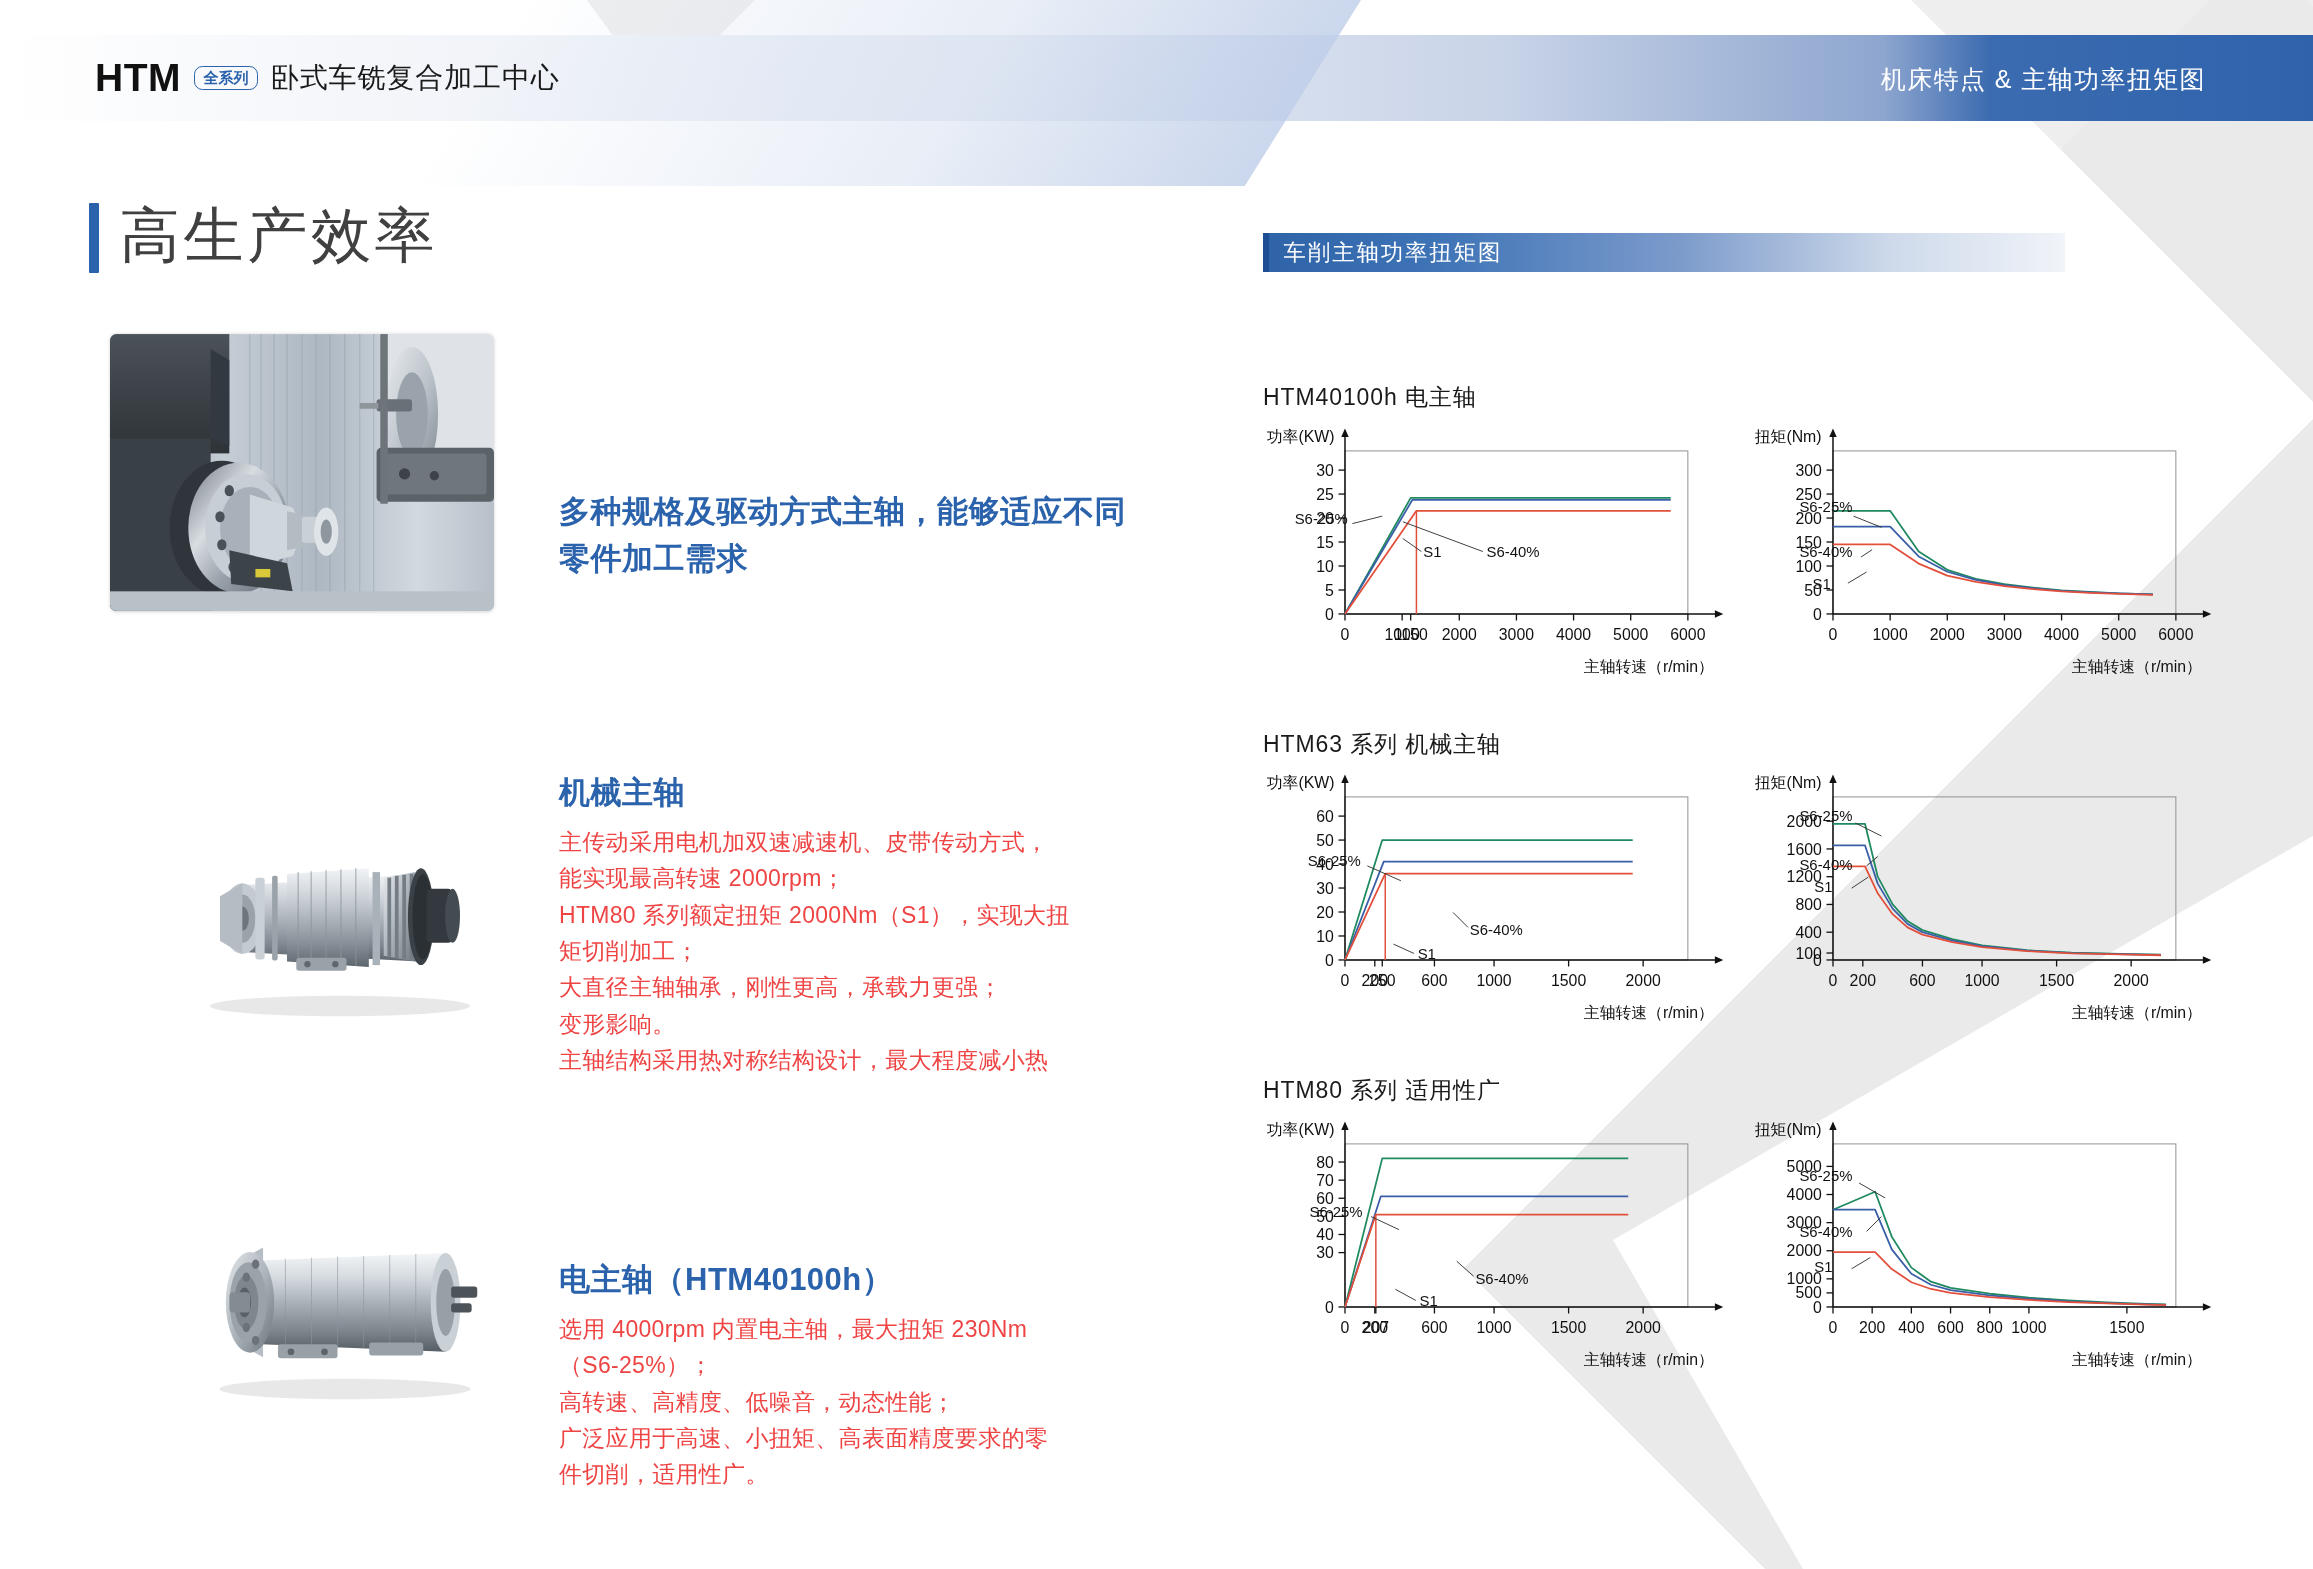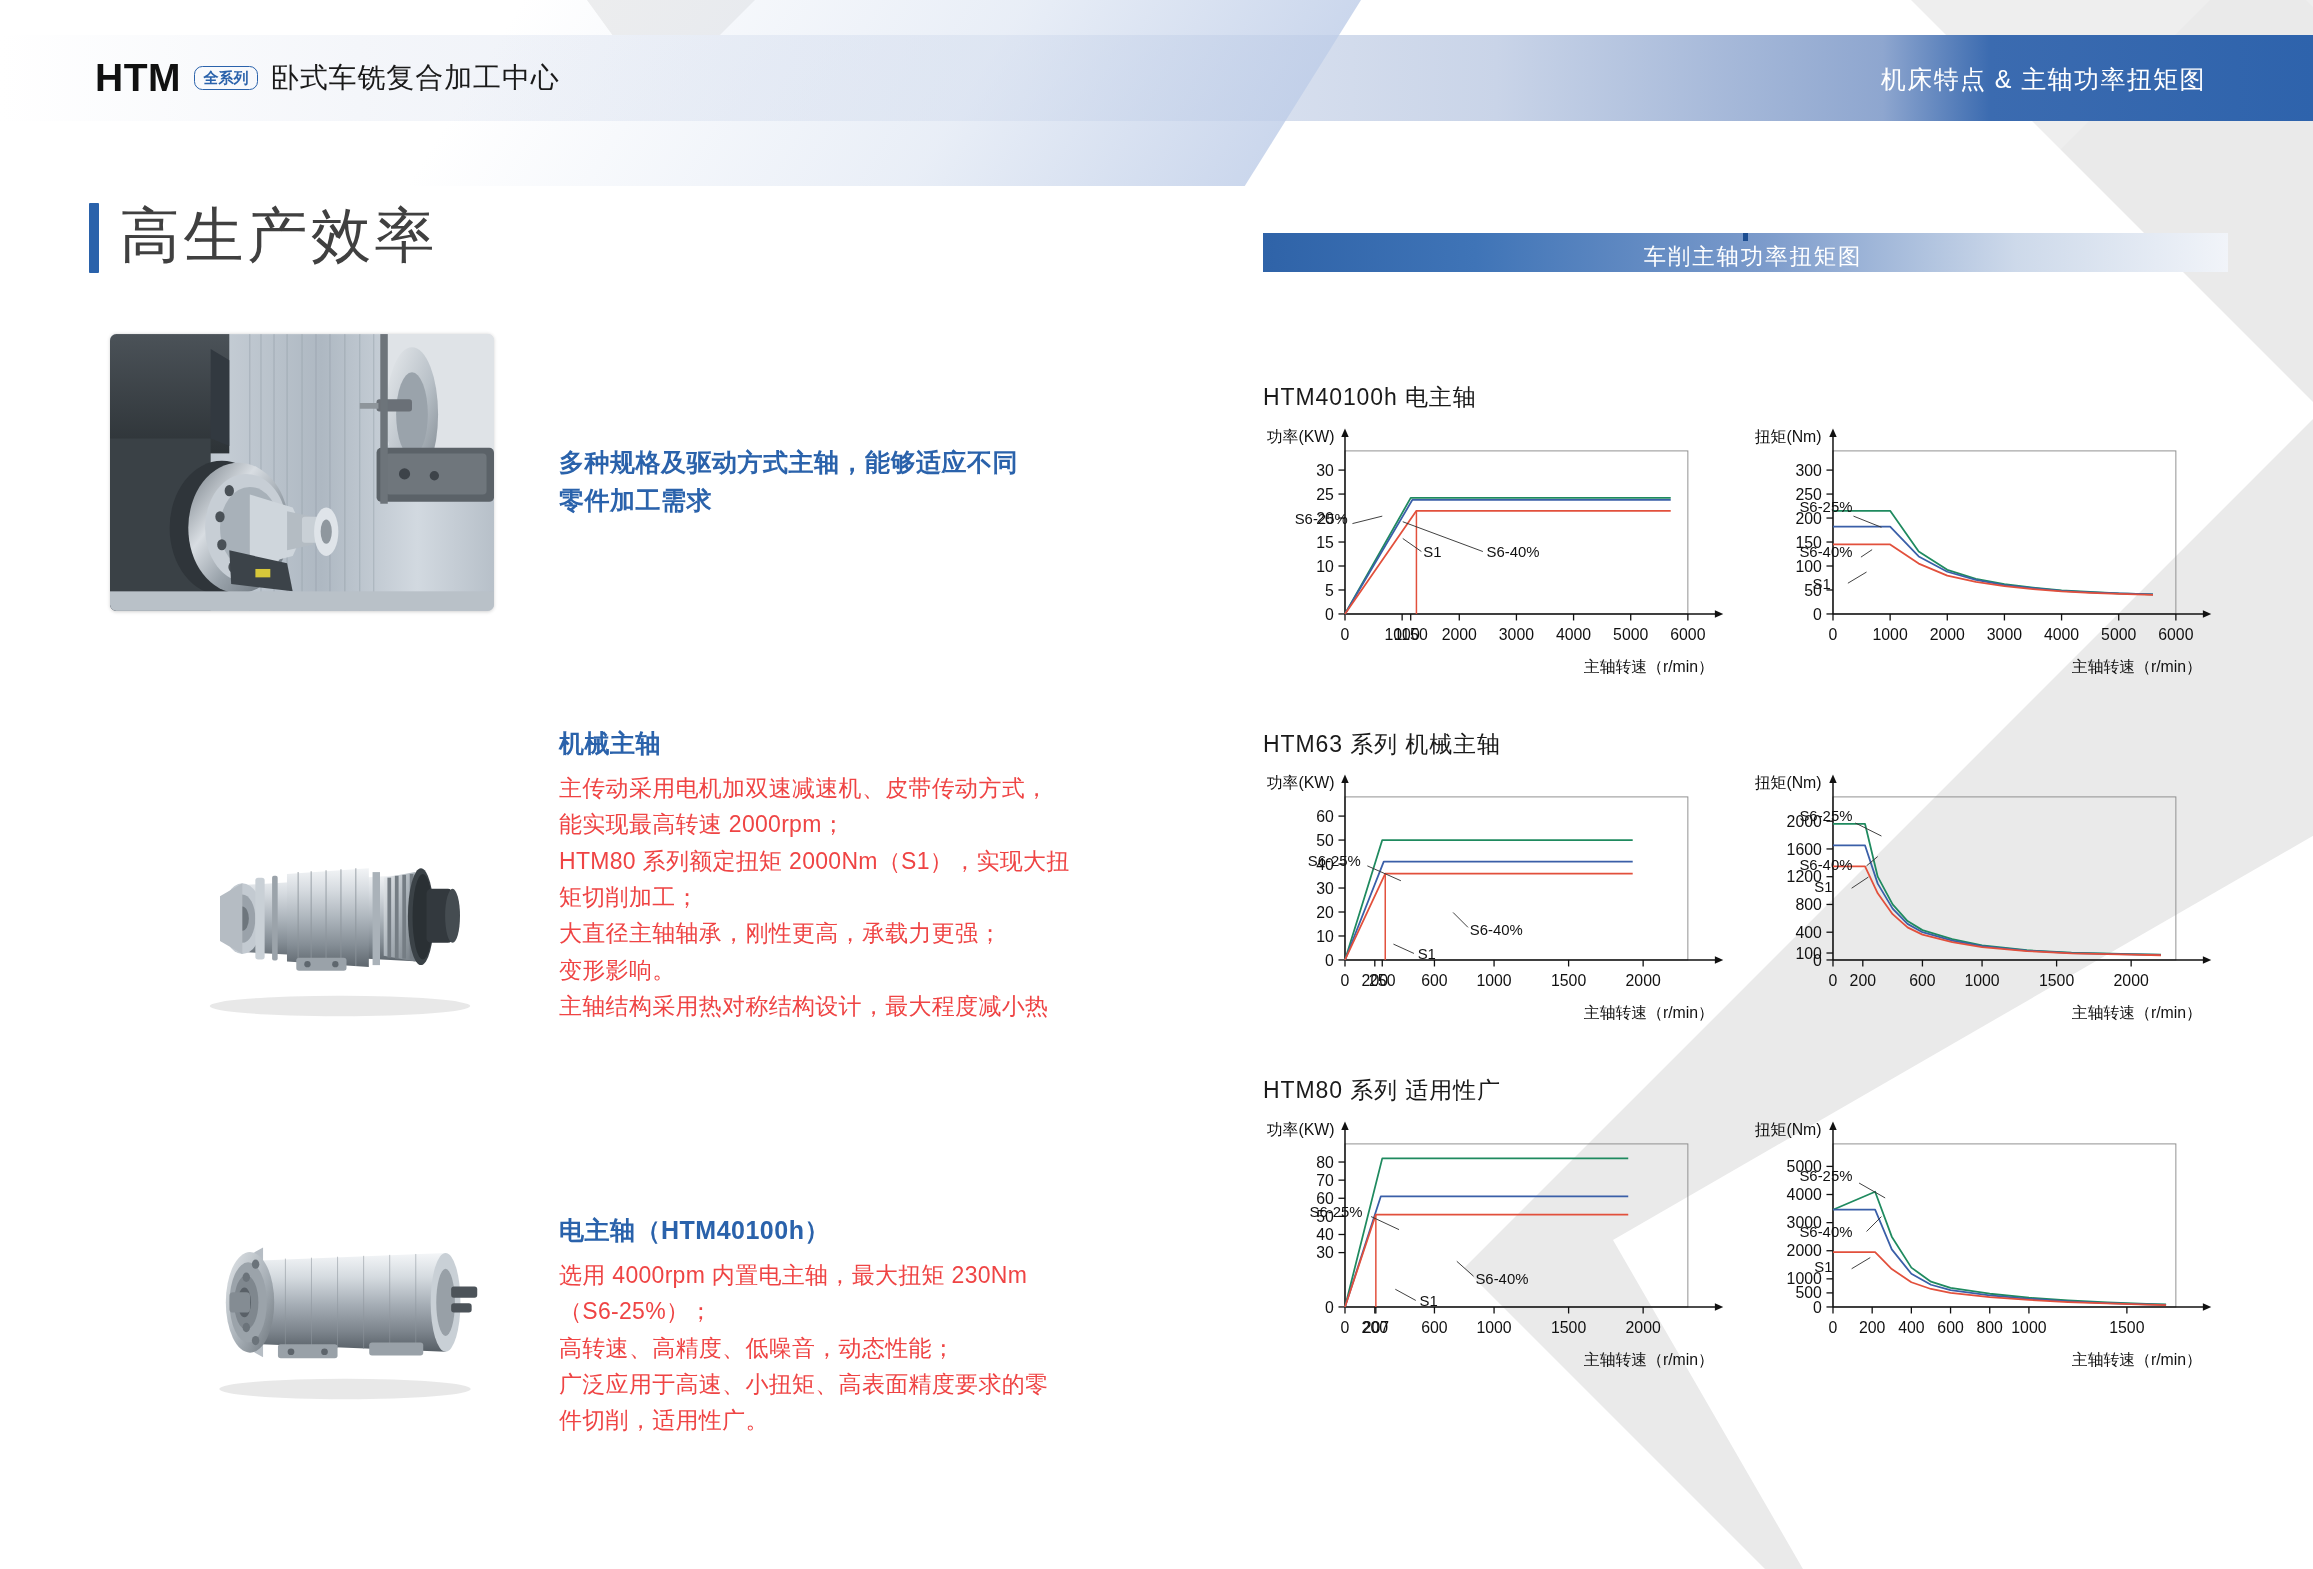--- a/index.html
+++ b/index.html
@@ -129,36 +129,36 @@
     z-index: 10;
   }
   .photo-spindle {
     position: absolute; left: 196px; top: 1212px;
     width: 298px; height: 191px;
     z-index: 10;
   }
 
   .feature-block { position: absolute; z-index: 10; }
   .feature-head-blue {
-    color: #2a62ab; font-weight: bold; font-size: 25px;
-    line-height: 1.5; letter-spacing: 0.5px;
+    color: #2a62ab; font-weight: bold; font-size: 31px;
+    line-height: 1.5; letter-spacing: 0.5px; margin-top: 45px;
   }
   .feature-body {
     color: #ef4444; font-size: 23px; line-height: 1.58;
     letter-spacing: 0.3px; margin-top: 7.5px;
   }
   .feature-body div { white-space: nowrap; }
 
   
   .charts-col { position: absolute; left: 1263px; top: 233px; z-index: 10; }
   .section-band {
     position: relative;
-    width: 965px; height: 39px;
+    width: 802px; height: 39px;
     background: linear-gradient(to right, #2f63a8 0%, #3f74b7 22%, #7c9bcb 52%, #cdd9ea 78%, #f1f4f9 100%);
-    display: flex; align-items: center; flex-direction: column;
+    display: flex; align-items: center;
   }
   .section-band .tick { width: 5.6px; height: 39px; background: #1d4e91; }
   .section-band .label {
     color: #ffffff; font-size: 22.4px; letter-spacing: 1.9px;
     padding-left: 15px; white-space: nowrap;
   }
 
   .chart-group { margin-top: 41px; }
   .chart-group-title {
     font-size: 23px; color: #1a1a1a; letter-spacing: 0.9px;

